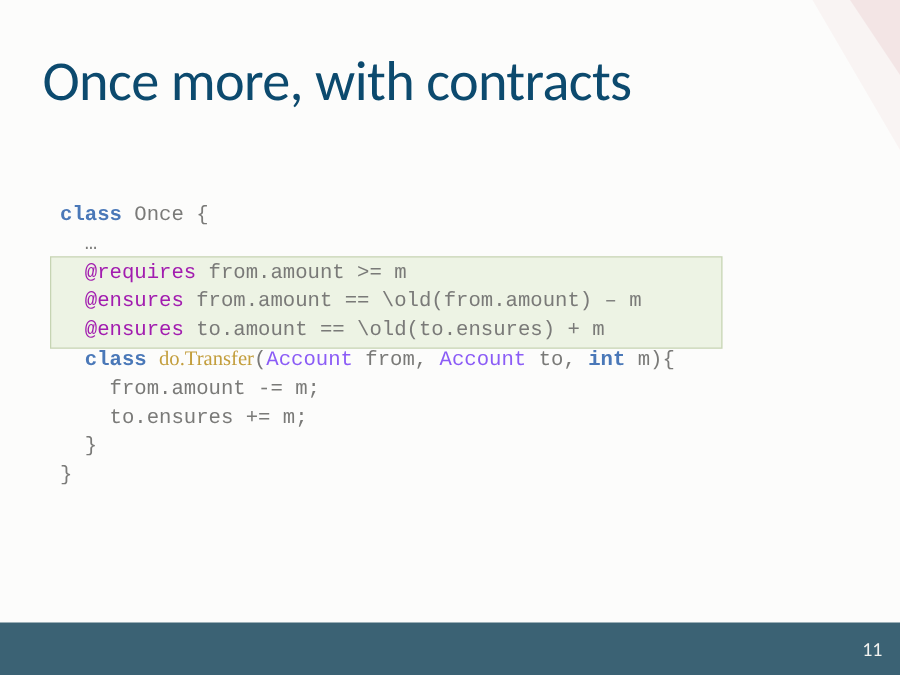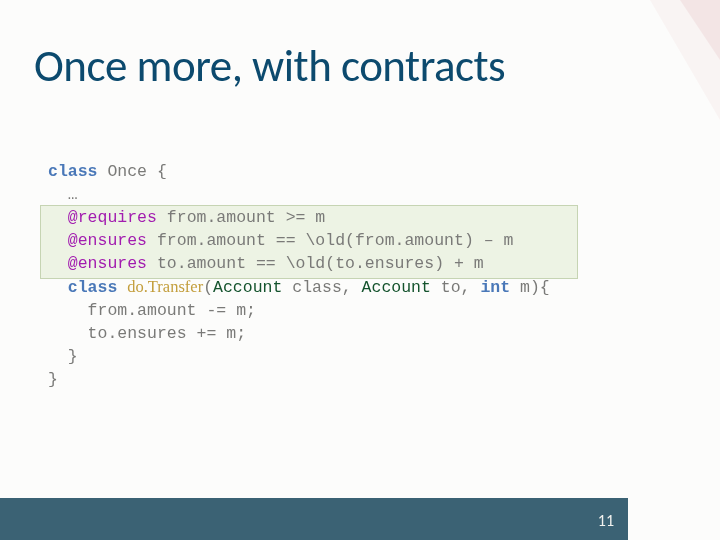--- a/index.html
+++ b/index.html
@@ -33,37 +33,37 @@
     position: absolute;
     top: 160px;
     left: 48px;
     font-family: Consolas, "Courier New", monospace;
     font-size: 16.5px;
     line-height: 23px;
     color: #7a7a78;
     white-space: pre;
   }
   .kw  { color: #4a78b8; font-weight: bold; }
-  .typ { color: #14532d; }
+  .typ { color: #8b5cf6; }
   .mtd { color: #c39e3d; font-family: Liberation Serif, serif; }
   .ann { color: #a21caf; }
   .highlight-box {
     position: absolute;
     top: 205px;
     left: 40px;
     width: 536px;
     height: 72px;
     background: rgba(210, 225, 185, 0.35);
     border: 1px solid rgba(150, 175, 120, 0.45);
   }
   .footer-bar {
     position: absolute;
     bottom: 0;
     left: 0;
-    width: 628px;
+    width: 720px;
     height: 42px;
     background: #3b6274;
   }
   .page-num {
     position: absolute;
     right: 14px;
     bottom: 10px;
     color: #f2f2ef;
     font-size: 16px;
     font-family: Calibri, sans-serif;
@@ -89,21 +89,21 @@
 
   <div class="title">Once more, with contracts</div>
 
   <div class="highlight-box"></div>
 
   <div class="code-block"><span class="kw">class</span><span> Once {</span>
 <span>  …</span>
 <span class="ann">  @requires</span><span> from.amount &gt;= m</span>
 <span class="ann">  @ensures</span><span> from.amount == \old(from.amount) – m</span>
 <span class="ann">  @ensures</span><span> to.amount == \old(to.ensures) + m</span>
-<span class="kw">  class </span><span class="mtd">do.Transfer</span><span>(</span><span class="typ">Account</span><span> class, </span><span class="typ">Account</span><span> to, </span><span class="kw">int</span><span> m){</span>
+<span class="kw">  class </span><span class="mtd">do.Transfer</span><span>(</span><span class="typ">Account</span><span> from, </span><span class="typ">Account</span><span> to, </span><span class="kw">int</span><span> m){</span>
 <span>    from.amount -= m;</span>
 <span>    to.ensures += m;</span>
 <span>  }</span>
 <span>}</span></div>
 
   <div class="footer-bar">
     <div class="page-num">11</div>
   </div>
 
 </div>

